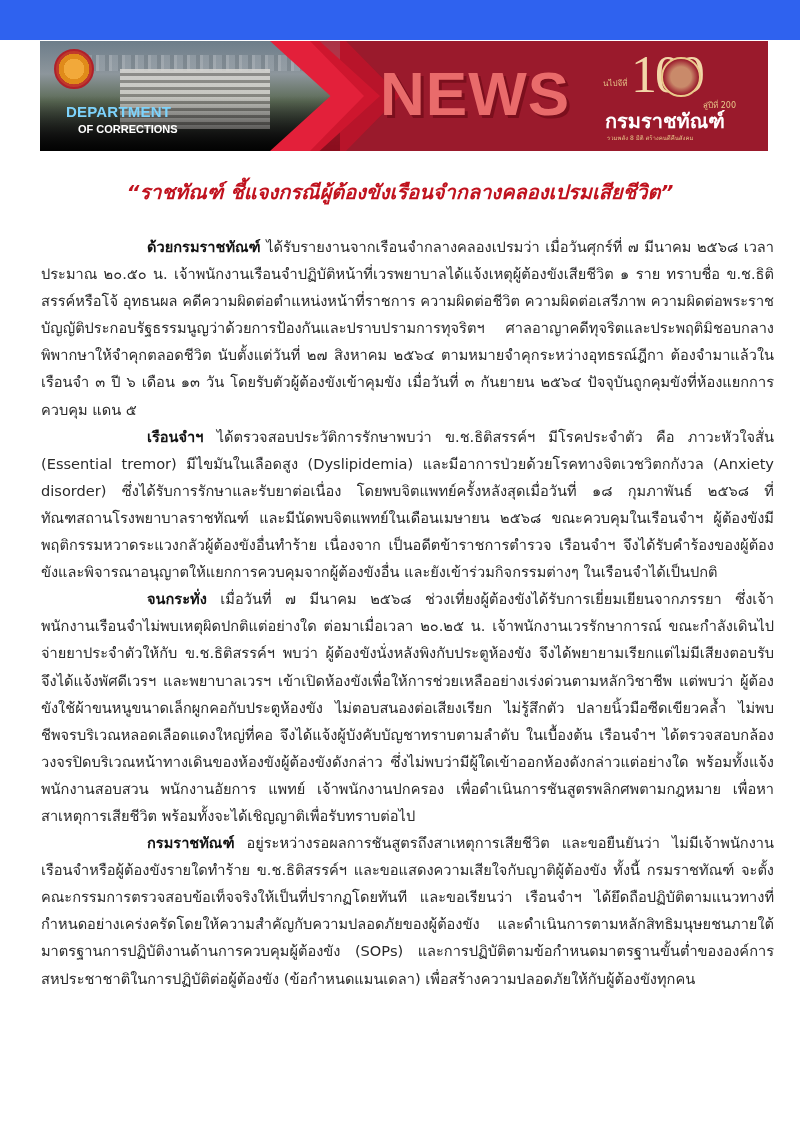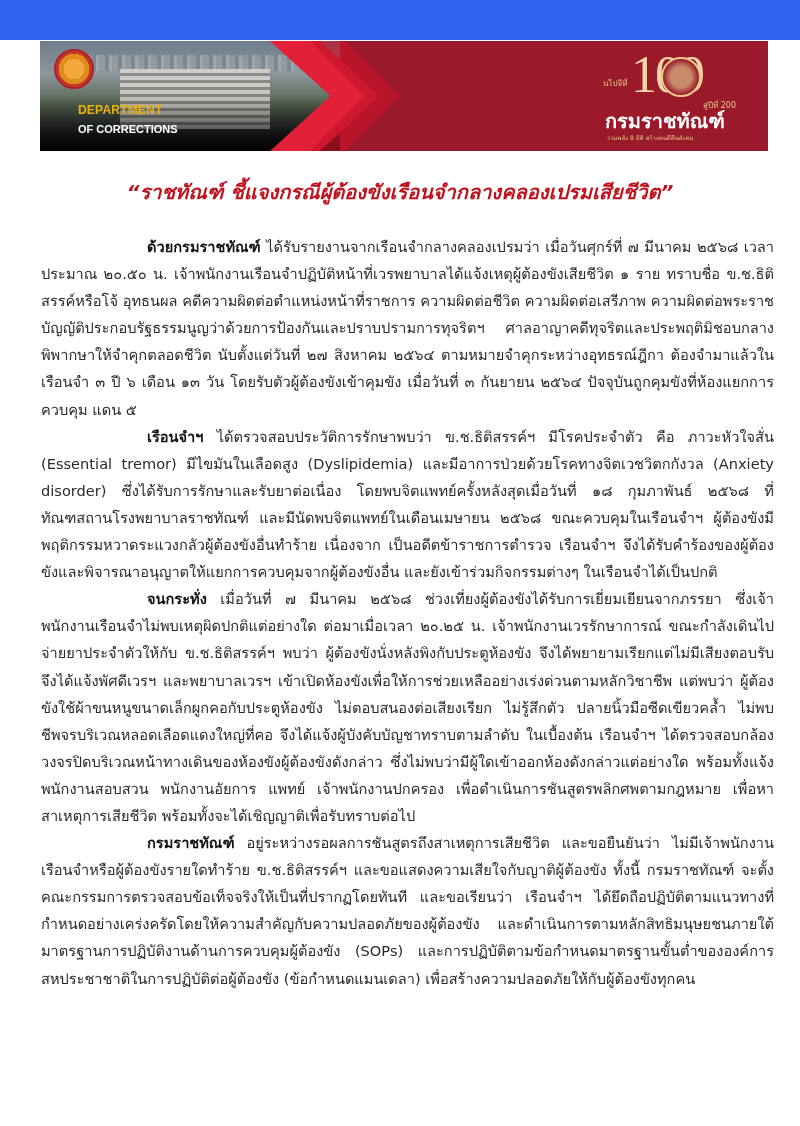--- a/index.html
+++ b/index.html
@@ -48,23 +48,23 @@
       clip-path: polygon(0 0, 40% 0, 100% 50%, 40% 100%, 0 100%, 60% 50%);
     }
     .seal {
       position: absolute; left: 14px; top: 8px; width: 40px; height: 40px;
       border-radius: 50%;
       background: radial-gradient(circle, #f2a93a 0 40%, #e08b1a 41% 60%, #c0392b 61% 100%);
       border: 2px solid #b0202a;
       box-sizing: border-box;
     }
     .dept-line1 {
-      position: absolute; left: 38px; top: 62px;
+      position: absolute; left: 26px; top: 62px;
       font-family: "Liberation Sans", sans-serif;
-      font-weight: bold; font-size: 12px; color: #eab308; letter-spacing: 0.2px;
+      font-weight: bold; font-size: 15px; color: #7dd3fc; letter-spacing: 0.2px;
     }
     .dept-line2 {
       position: absolute; left: 38px; top: 82px;
       font-family: "Liberation Sans", sans-serif;
       font-weight: bold; font-size: 11px; color: #ffffff;
     }
     .news-word {
       position: absolute; left: 340px; top: 18px;
       font-family: "Liberation Sans", sans-serif;
       font-weight: bold; font-size: 62px; line-height: 70px;
@@ -119,20 +119,21 @@
 <div class="banner">
   <div class="photo"></div>
   <div class="skyline"></div>
   <div class="sky-build"></div>
   <div class="photo-fade"></div>
   <div class="seal"></div>
   <div class="dept-line1">DEPARTMENT</div>
   <div class="dept-line2">OF CORRECTIONS</div>
   <div class="chev1"></div>
   <div class="chev2"></div>
+  <div class="news-word">NEWS</div>
   <div class="anniv">
     <span class="small-top">นไปจีที่</span>
     <span class="big-num">109</span>
     <span class="ring"></span>
     <span class="small-mid">สู่ปีที่ 200</span>
     <span class="thai-name">กรมราชทัณฑ์</span>
     <span class="tagline">รวมพลัง 8 มิติ สร้างคนดีคืนสังคม</span>
   </div>
 </div>
 

